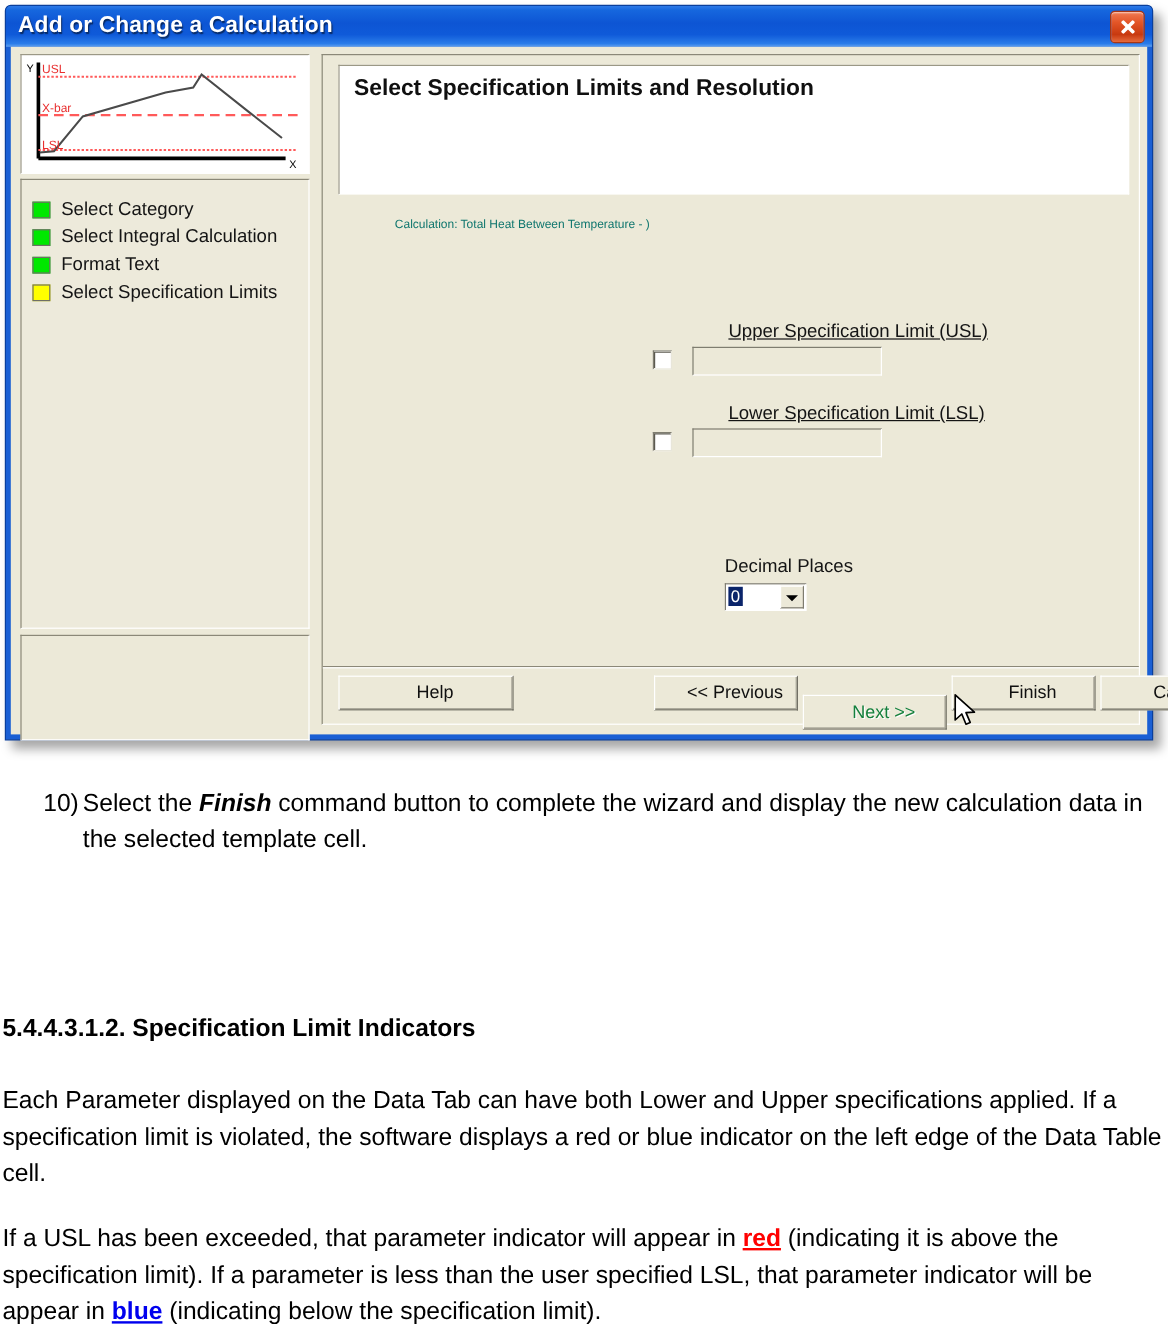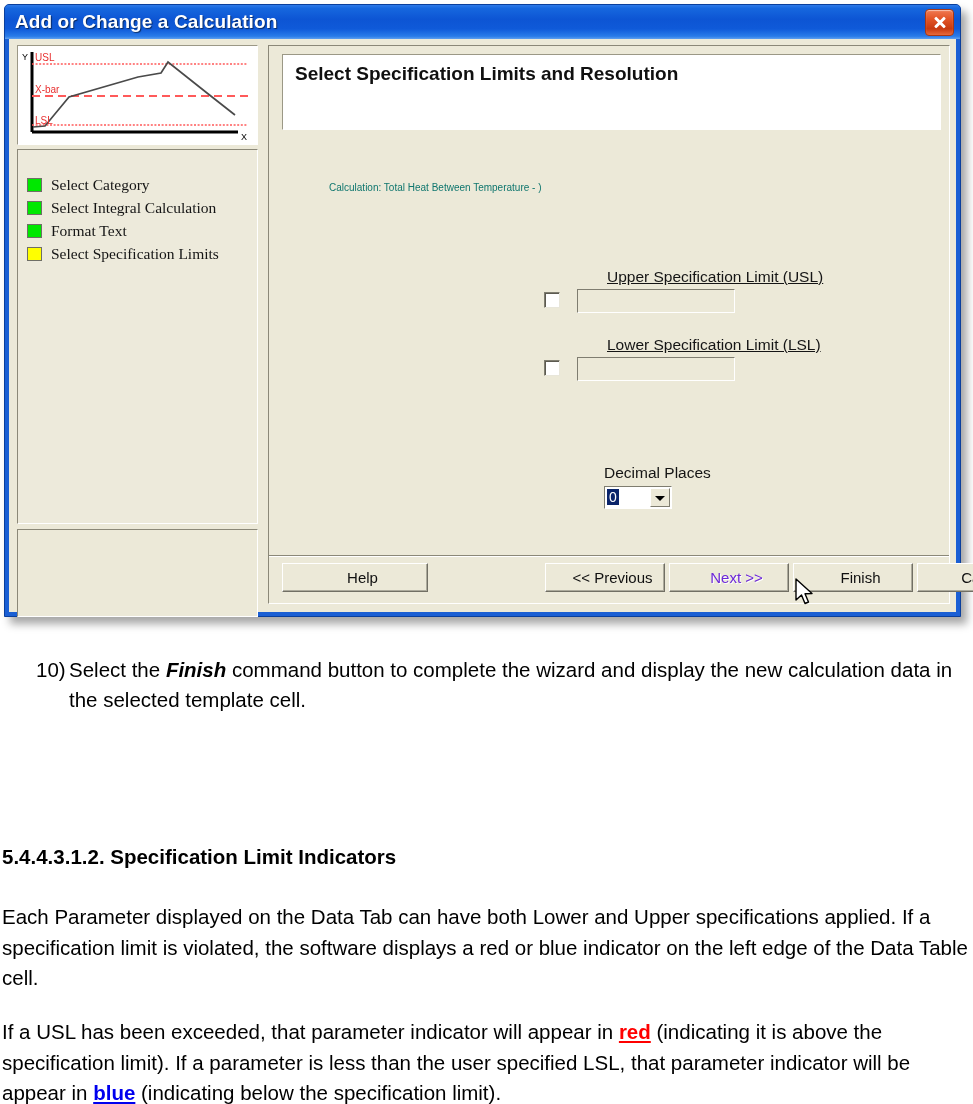--- a/index.html
+++ b/index.html
@@ -115,23 +115,22 @@
   #steps-box {
     position: absolute;
     left: 0;
     top: 104px;
     width: 241px;
     height: 375px;
   }
   #steps-list {
     position: absolute;
     left: 9px;
-    top: 23px;
+    top: 13px;
     right: 4px;
-    font-family: Liberation Serif, serif;
   }
   .step-row {
     display: flex;
     align-items: center;
     height: 23px;
   }
   .step-swatch {
     width: 15px;
     height: 14px;
     margin-right: 9px;
@@ -168,21 +167,21 @@
     border: 1px solid #8b8878;
     border-right-color: #ffffff;
     border-bottom-color: #ffffff;
     box-sizing: border-box;
   }
   #panel-header-box {
     position: absolute;
     left: 13px;
     top: 8px;
     right: 8px;
-    height: 76px;
+    height: 108px;
     background: #ffffff;
     border: 1px solid #9b9886;
     border-right-color: #ffffff;
     border-bottom-color: #ffffff;
     box-sizing: border-box;
     text-align: right;
   }
   #panel-heading {
     position: absolute;
     left: 12px;
@@ -332,23 +331,24 @@
     font-size: 15px;
     color: #101010;
     cursor: pointer;
     display: flex;
     align-items: center;
     justify-content: center;
     white-space: nowrap;
     padding-left: 15px;
   }
   .xp-button.disabled {
-    color: #6d28d9;
+    color: #15803d;
     text-shadow: 1px 1px 0 #ffffff;
     cursor: default;
+    margin-top: 16px;
   }
   #btn-help     { left: 5px;   width: 146px; }
   #btn-previous { left: 268px; width: 120px; }
   #btn-next     { left: 392px; width: 120px; }
   #btn-finish   { left: 516px; width: 120px; }
   #btn-cancel   { left: 640px; width: 120px; }
 
   #mouse-cursor {
     position: absolute;
     left: 789px;

